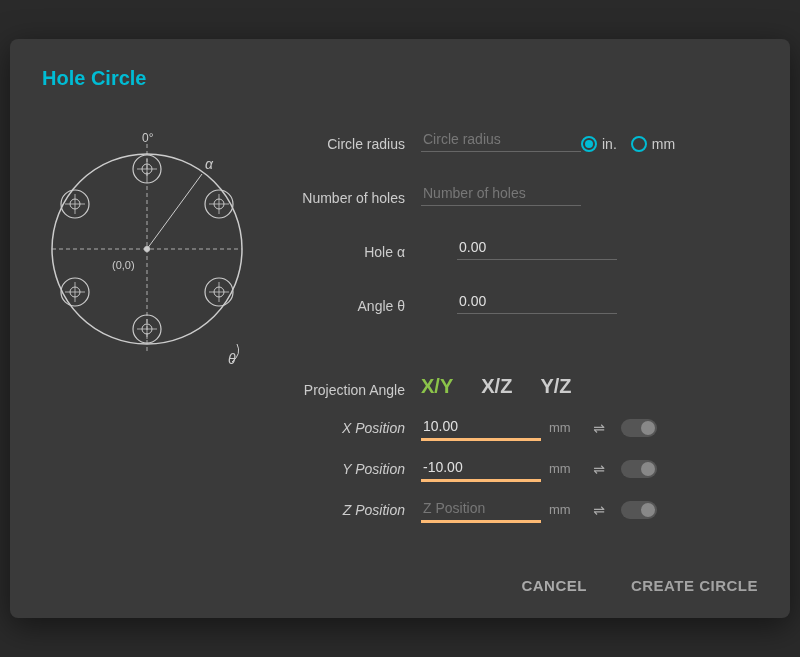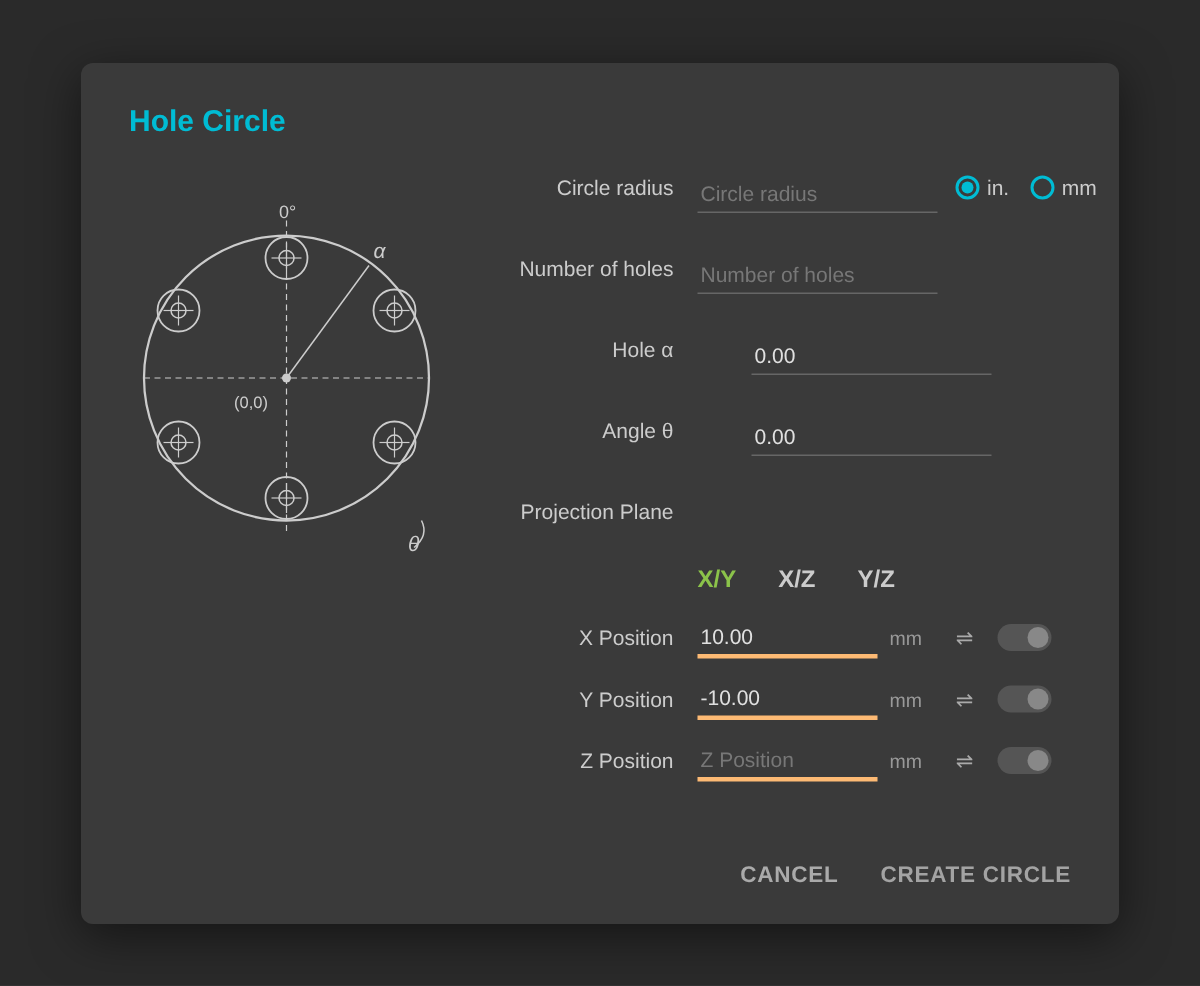--- a/index.html
+++ b/index.html
@@ -7,21 +7,21 @@
       background: #2a2a2a;
       display: flex;
       align-items: center;
       justify-content: center;
       min-height: 100vh;
       font-family: 'Segoe UI', Arial, sans-serif;
     }
     .dialog {
       background: #3a3a3a;
       border-radius: 8px;
-      width: 692px;
+      width: 780px;
       padding: 28px 32px 24px 32px;
       box-shadow: 0 8px 32px rgba(0,0,0,0.5);
     }
     .dialog-title {
       color: #00bcd4;
       font-size: 20px;
       font-weight: 600;
       margin-bottom: 24px;
     }
     .content-area {
@@ -32,21 +32,21 @@
     .diagram {
       flex-shrink: 0;
       width: 210px;
       height: 260px;
     }
     .form-area {
       flex: 1;
     }
     .form-row {
       display: flex;
-      align-items: flex-start;
+      align-items: flex-end;
       margin-bottom: 16px;
       min-height: 38px;
     }
     .form-label {
       color: #cccccc;
       font-size: 14px;
       width: 145px;
       text-align: right;
       padding-right: 16px;
       flex-shrink: 0;
@@ -65,21 +65,20 @@
       color: #777;
     }
     .form-input.has-value {
       color: #e0e0e0;
       margin-left: 36px;
     }
     .unit-group {
       display: flex;
       align-items: center;
       gap: 14px;
-      margin-left: 12px;
     }
     .radio-label {
       display: flex;
       align-items: center;
       gap: 5px;
       color: #cccccc;
       font-size: 14px;
       cursor: pointer;
     }
     .radio-circle {
@@ -98,41 +97,42 @@
       height: 8px;
       border-radius: 50%;
       background: #00bcd4;
     }
     .projection-group {
       display: flex;
       align-items: center;
       gap: 28px;
     }
     .proj-option {
-      font-size: 16px;
+      font-size: 20px;
       font-weight: 600;
       cursor: pointer;
       color: #cccccc;
       margin-top: 45px;
     }
     .proj-option.active {
       color: #8bc34a;
     }
     .position-row {
       display: flex;
       align-items: center;
       margin-bottom: 14px;
     }
     .pos-label {
       color: #cccccc;
       font-size: 14px;
       width: 145px;
       text-align: right;
       padding-right: 16px;
       flex-shrink: 0;
+      font-style: italic;
     }
     .pos-input {
       background: transparent;
       border: none;
       border-bottom: 3px solid #fdba74;
       color: #e0e0e0;
       font-size: 14px;
       padding: 4px 2px;
       width: 120px;
       outline: none;
@@ -169,21 +169,21 @@
       height: 14px;
       border-radius: 50%;
       background: #888;
       top: 2px;
       right: 2px;
     }
     .dialog-footer {
       display: flex;
       justify-content: flex-end;
       align-items: center;
-      gap: 28px;
+      gap: 44px;
       margin-top: 28px;
       padding-top: 12px;
     }
     .btn-cancel {
       background: transparent;
       border: none;
       color: #aaaaaa;
       font-size: 15px;
       font-weight: 600;
       cursor: pointer;
@@ -287,21 +287,21 @@
         <span class="form-label">Hole α</span>
         <input class="form-input has-value" type="text" value="0.00" style="">
       </div>
 
       <div class="form-row">
         <span class="form-label">Angle θ</span>
         <input class="form-input has-value" type="text" value="0.00" style="">
       </div>
 
       <div class="form-row">
-        <span class="form-label">Projection Plane</span>
+        <span class="form-label">Projection Angle</span>
         <div class="projection-group">
           <span class="proj-option active">X/Y</span>
           <span class="proj-option">X/Z</span>
           <span class="proj-option">Y/Z</span>
         </div>
       </div>
 
       <div class="position-row">
         <span class="pos-label">X Position</span>
         <input class="pos-input" type="text" value="10.00" style="">

